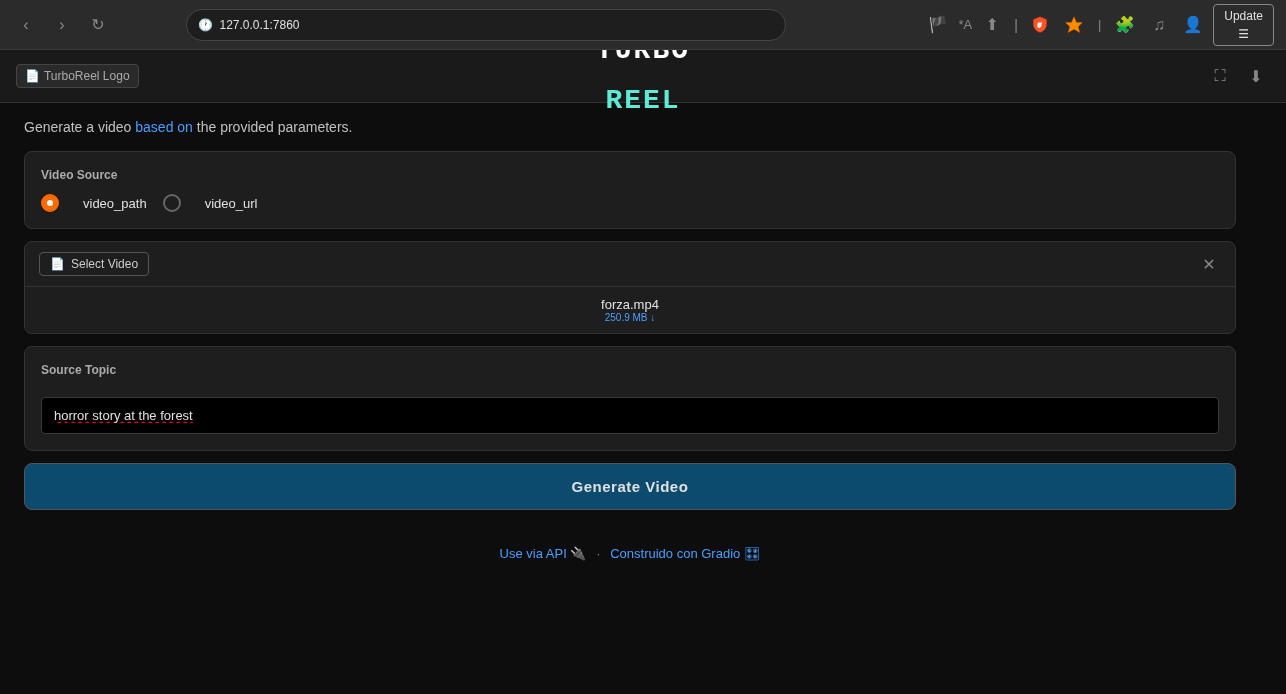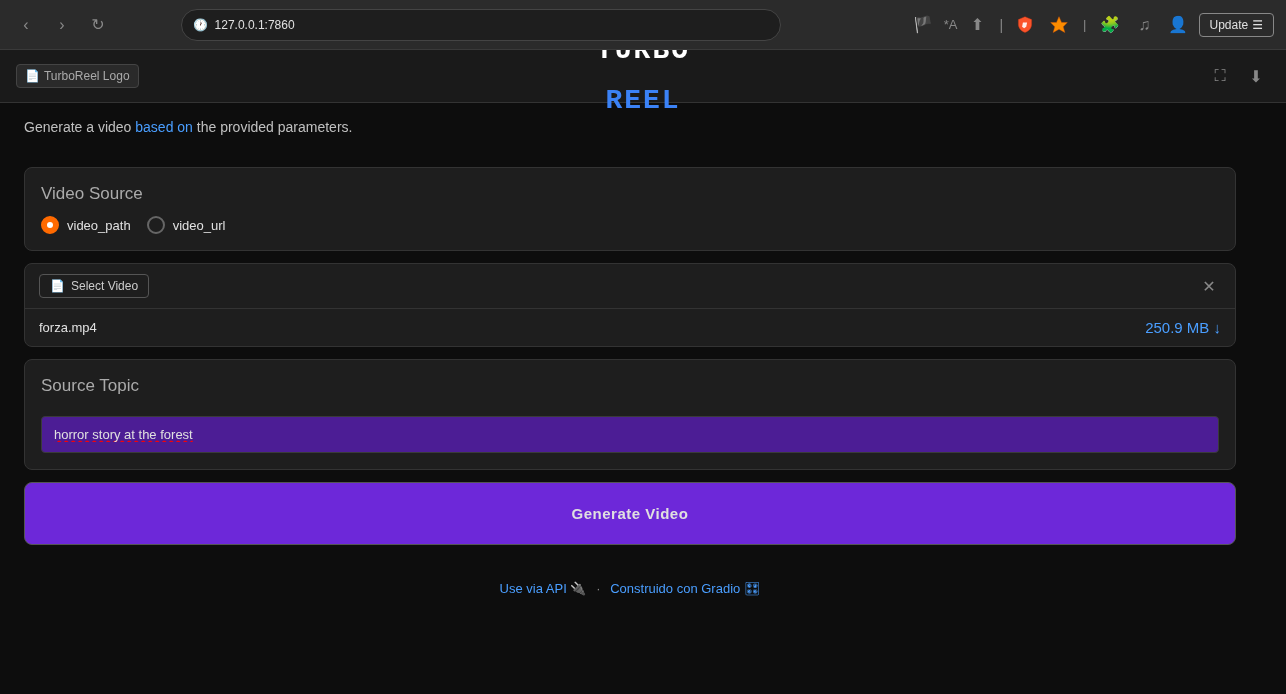--- a/index.html
+++ b/index.html
@@ -93,20 +93,21 @@
       background: none;
       border: 1px solid #888;
       color: #e0e0e0;
       padding: 4px 10px;
       border-radius: 4px;
       cursor: pointer;
       font-size: 12px;
       display: flex;
       align-items: center;
       gap: 4px;
+      flex-direction: column;
     }
 
     
     .page-content {
       background: #0d0d0d;
       height: calc(694px - 50px);
       overflow-y: auto;
       padding: 0;
     }
 
@@ -146,21 +147,21 @@
       line-height: 1.1;
       text-align: center;
       font-family: Liberation Mono, monospace;
     }
 
     .turbo-reel-logo .turbo {
       color: #ffffff;
     }
 
     .turbo-reel-logo .reel {
-      color: #3b82f6;
+      color: #5eead4;
       margin-top: 19px;
     }
 
     .header-actions {
       display: flex;
       gap: 8px;
     }
 
     .header-action-btn {
       background: none;
@@ -177,51 +178,52 @@
 
     
     .main-area {
       padding: 16px 24px;
       max-width: 1260px;
     }
 
     .subtitle {
       color: #c0c0c0;
       font-size: 14px;
-      margin-bottom: 32px;
+      margin-bottom: 16px;
     }
 
     .subtitle span.highlight {
       color: #4a9eff;
     }
 
     
     .card {
       background: #1e1e1e;
       border: 1px solid #333;
       border-radius: 8px;
       padding: 16px;
       margin-bottom: 12px;
     }
 
     .card-label {
       color: #aaa;
-      font-size: 17px;
+      font-size: 12px;
       margin-bottom: 12px;
+      font-weight: bold;
     }
 
     .radio-group {
       display: flex;
       gap: 16px;
     }
 
     .radio-option {
       display: flex;
       align-items: center;
-      gap: 8px;
+      gap: 24px;
       cursor: pointer;
     }
 
     .radio-circle {
       width: 18px;
       height: 18px;
       border-radius: 50%;
       border: 2px solid #666;
       display: flex;
       align-items: center;
@@ -295,36 +297,37 @@
       display: flex;
       align-items: center;
       justify-content: center;
     }
 
     .file-info-row {
       display: flex;
       align-items: center;
       justify-content: space-between;
       padding: 10px 14px;
+      flex-direction: column;
     }
 
     .filename {
       color: #e0e0e0;
       font-size: 13px;
     }
 
     .filesize {
       color: #4a9eff;
-      font-size: 15px;
+      font-size: 10px;
     }
 
     
     .text-input {
       width: 100%;
-      background: #4c1d95;
+      background: #000000;
       border: 1px solid #3a3a3a;
       border-radius: 4px;
       padding: 10px 12px;
       color: #e0e0e0;
       font-size: 13px;
       outline: none;
       margin-top: 8px;
     }
 
     
@@ -337,24 +340,24 @@
       color: #e0e0e0;
       font-size: 13px;
       min-height: 60px;
       margin-top: 8px;
       resize: none;
     }
 
     
     .generate-btn {
       width: 100%;
-      background: #6d28d9;
+      background: #0c4a6e;
       border: 1px solid #555;
       color: #e0e0e0;
-      padding: 22px;
+      padding: 14px;
       border-radius: 8px;
       font-size: 15px;
       font-weight: 600;
       cursor: pointer;
       letter-spacing: 0.5px;
       margin-bottom: 16px;
     }
 
     
     .footer {

